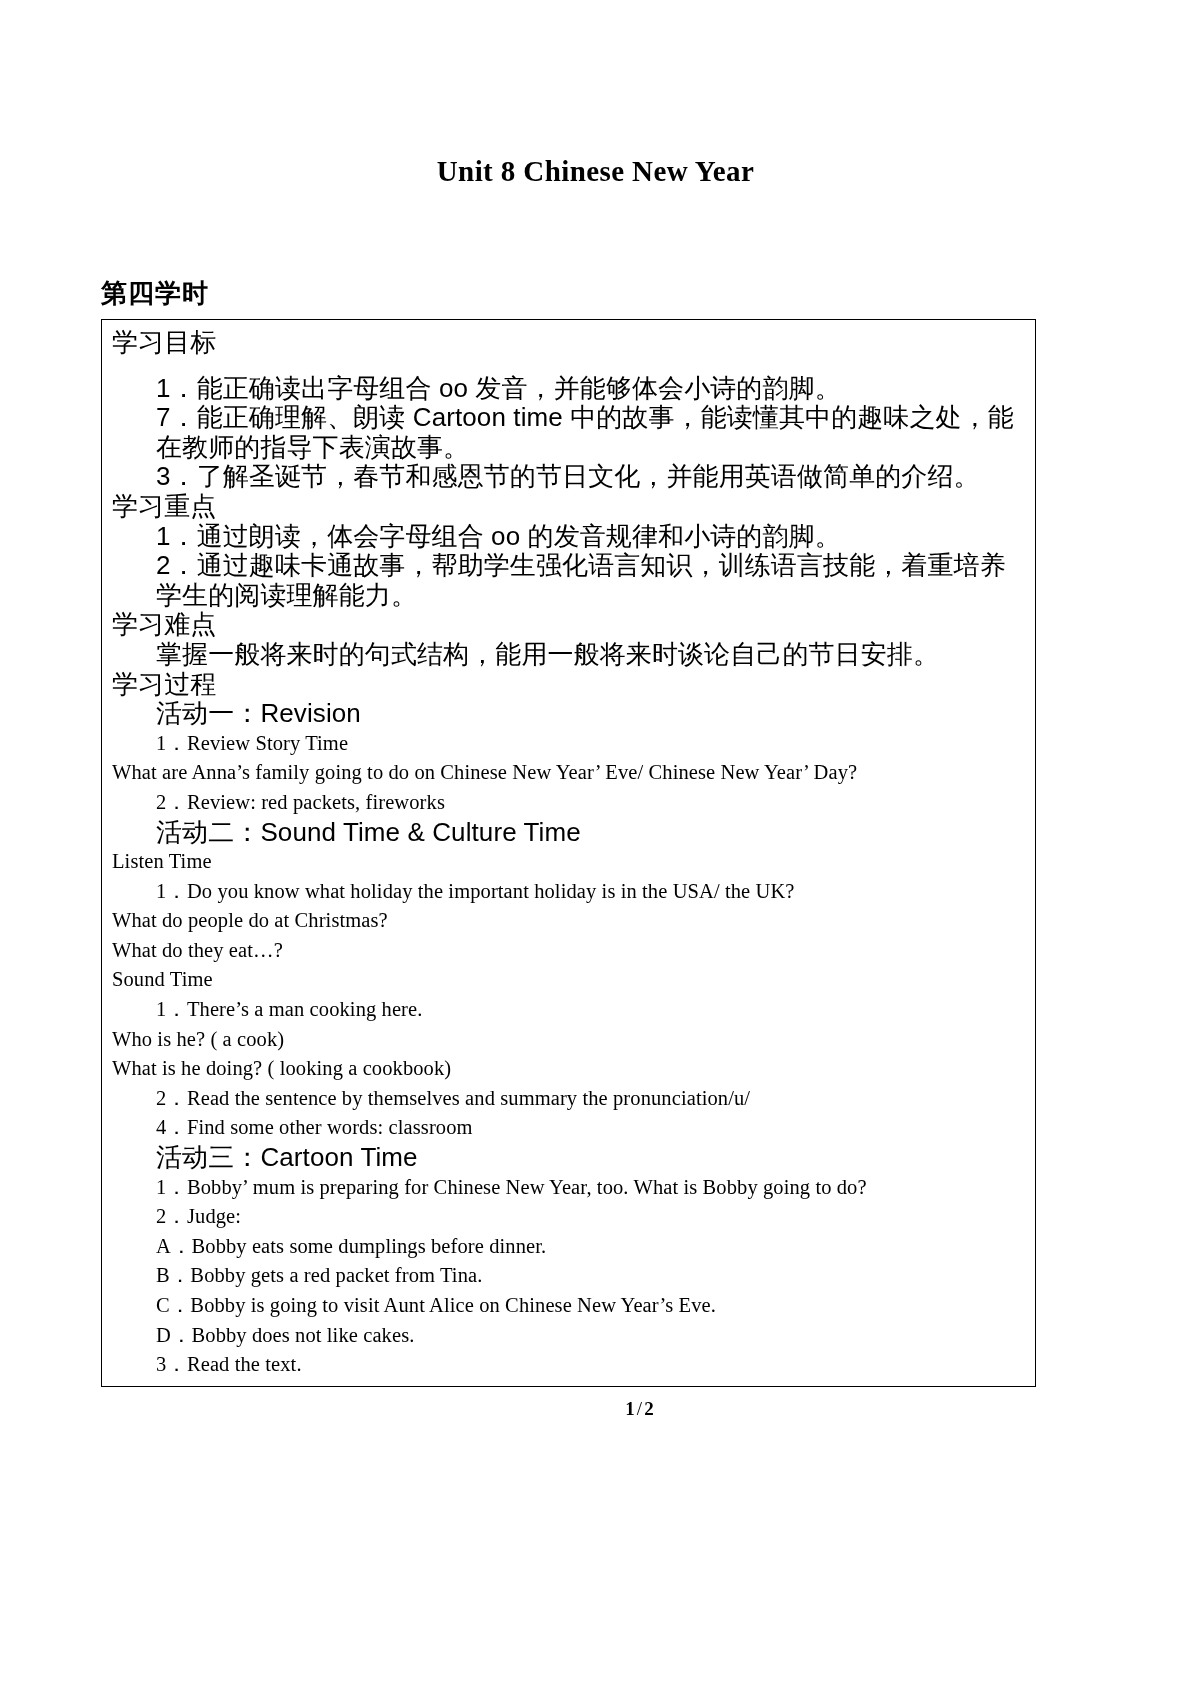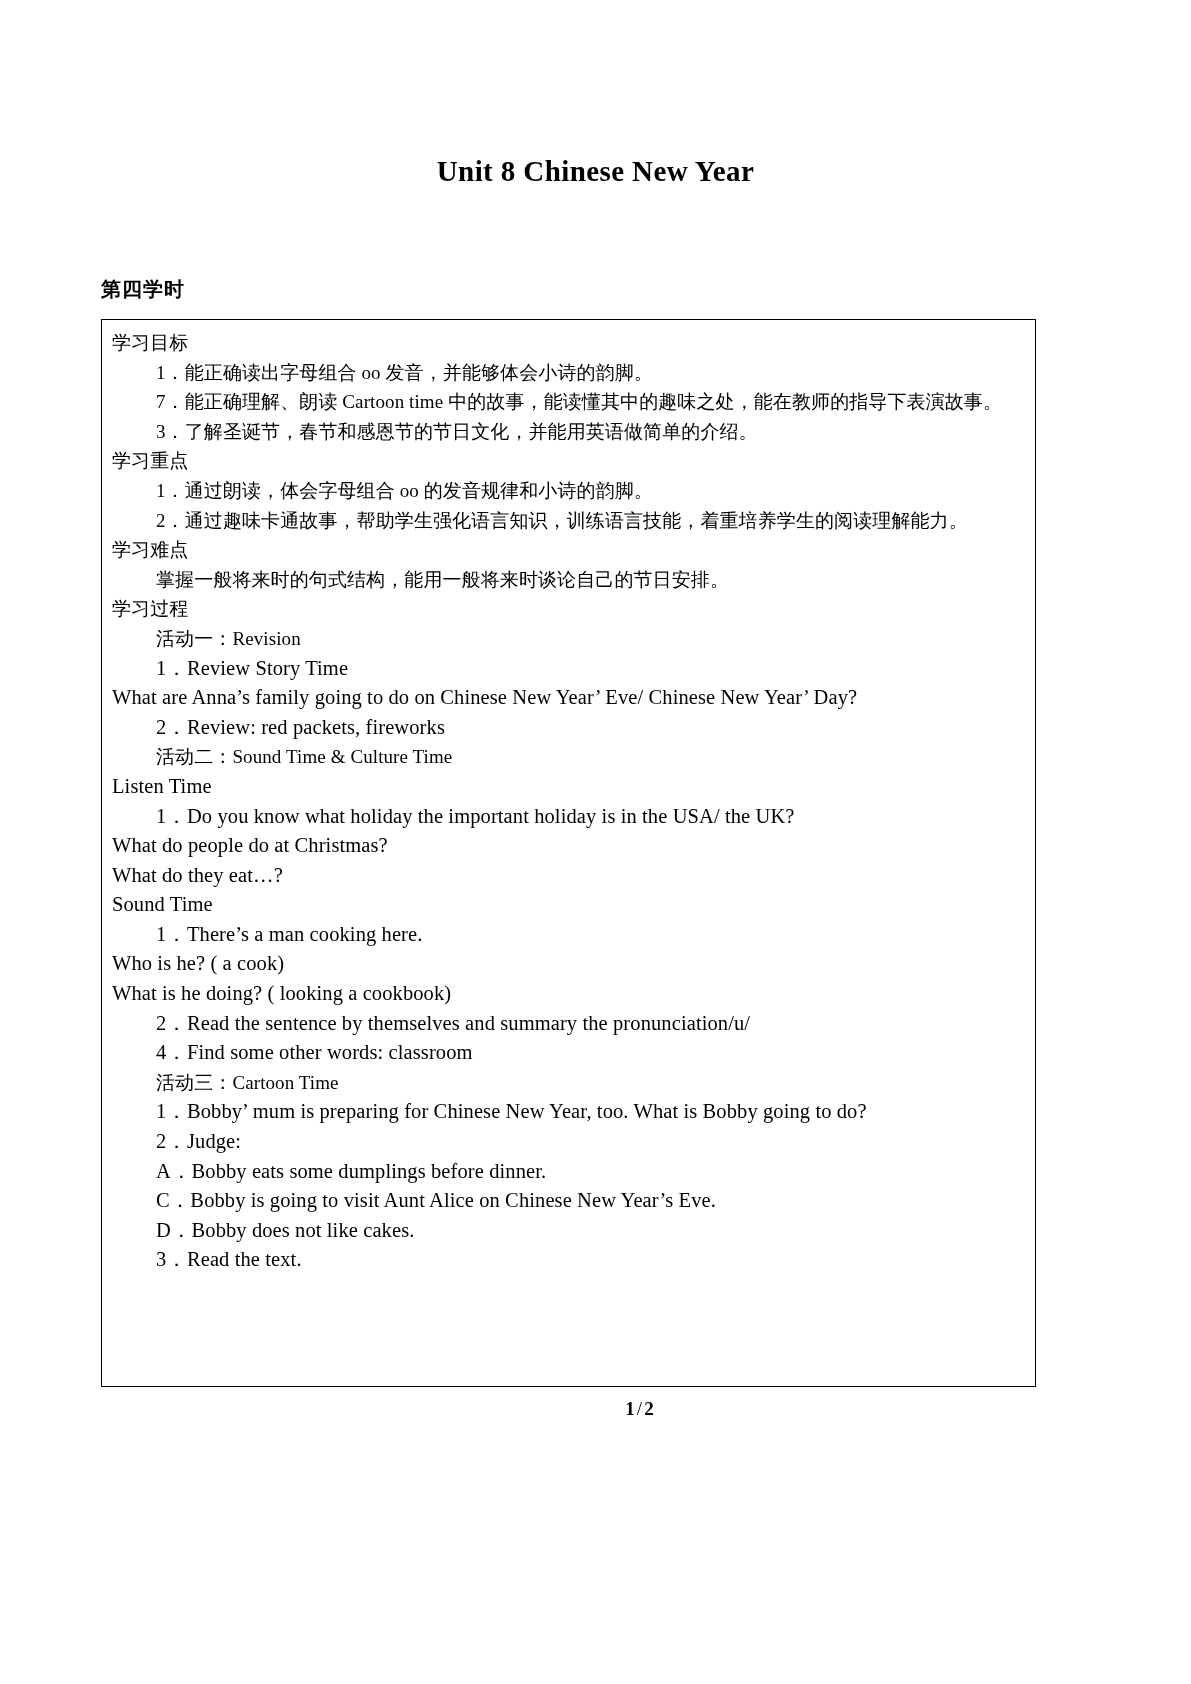--- a/index.html
+++ b/index.html
@@ -30,21 +30,21 @@
     width: 1191px;
     text-align: center;
     font-size: 29px;
     font-weight: bold;
     letter-spacing: 0.4px;
   }
   .section-heading {
     position: absolute;
     left: 101px;
     top: 276px;
-    font-size: 20px;
+    font-size: 26px;
     font-weight: bold;
     font-family: "DejaVu Sans", "Liberation Sans", sans-serif;
     letter-spacing: 1px;
   }
   .content-box {
     position: absolute;
     left: 101px;
     top: 319px;
     width: 935px;
     height: 1068px;
@@ -53,22 +53,22 @@
     padding: 8px 10px 0 10px;
     overflow: hidden;
   }
   .line {
     font-size: 20.5px;
     line-height: 29.6px;
     white-space: pre-wrap;
     letter-spacing: 0.1px;
   }
   .line.cn {
-    font-family: Liberation Serif, serif;
-    font-size: 19px;
+    font-family: Liberation Sans, sans-serif;
+    font-size: 26px;
   }
   .line.indent {
     text-indent: 44px;
   }
   .line.hang {
     padding-left: 48px;
     text-indent: -48px;
   }
   .footer {
     position: absolute;
@@ -90,21 +90,21 @@
 
 <div class="page">
 
   <div class="doc-title">Unit 8 Chinese New Year</div>
 
   <div class="section-heading">第四学时</div>
 
   <div class="content-box">
 
     <div class="line cn">学习目标</div>
-    <div class="line cn hang" style="padding-left:88px;text-indent:-44px;">1．能正确读出字母组合 oo 发音，并能够体会小诗的韵脚。</div>
+    <div class="line cn hang" style="padding-left:88px;text-indent:-44px;margin-top:16px;">1．能正确读出字母组合 oo 发音，并能够体会小诗的韵脚。</div>
     <div class="line cn hang" style="padding-left:44px;text-indent:0;">7．能正确理解、朗读 Cartoon time 中的故事，能读懂其中的趣味之处，能在教师的指导下表演故事。</div>
     <div class="line cn hang" style="padding-left:88px;text-indent:-44px;">3．了解圣诞节，春节和感恩节的节日文化，并能用英语做简单的介绍。</div>
 
     <div class="line cn">学习重点</div>
     <div class="line cn hang" style="padding-left:88px;text-indent:-44px;">1．通过朗读，体会字母组合 oo 的发音规律和小诗的韵脚。</div>
     <div class="line cn hang" style="padding-left:44px;text-indent:0;">2．通过趣味卡通故事，帮助学生强化语言知识，训练语言技能，着重培养学生的阅读理解能力。</div>
 
     <div class="line cn">学习难点</div>
     <div class="line cn indent">掌握一般将来时的句式结构，能用一般将来时谈论自己的节日安排。</div>
 
@@ -122,20 +122,21 @@
     <div class="line">Sound Time</div>
     <div class="line indent">1．There’s a man cooking here.</div>
     <div class="line">Who is he? ( a cook)</div>
     <div class="line">What is he doing? ( looking a cookbook)</div>
     <div class="line indent">2．Read the sentence by themselves and summary the pronunciation/u/</div>
     <div class="line indent">4．Find some other words: classroom</div>
     <div class="line cn indent">活动三：Cartoon Time</div>
     <div class="line indent">1．Bobby’ mum is preparing for Chinese New Year, too. What is Bobby going to do?</div>
     <div class="line indent">2．Judge:</div>
     <div class="line indent">A．Bobby eats some dumplings before dinner.</div>
+    <div class="line indent">B．Bobby gets a red packet from Tina.</div>
     <div class="line indent">C．Bobby is going to visit Aunt Alice on Chinese New Year’s Eve.</div>
     <div class="line indent">D．Bobby does not like cakes.</div>
     <div class="line indent">3．Read the text.</div>
 
   </div>
 
   <div class="footer">
     <span>1</span><span class="sep">/</span><span>2</span>
   </div>
 

